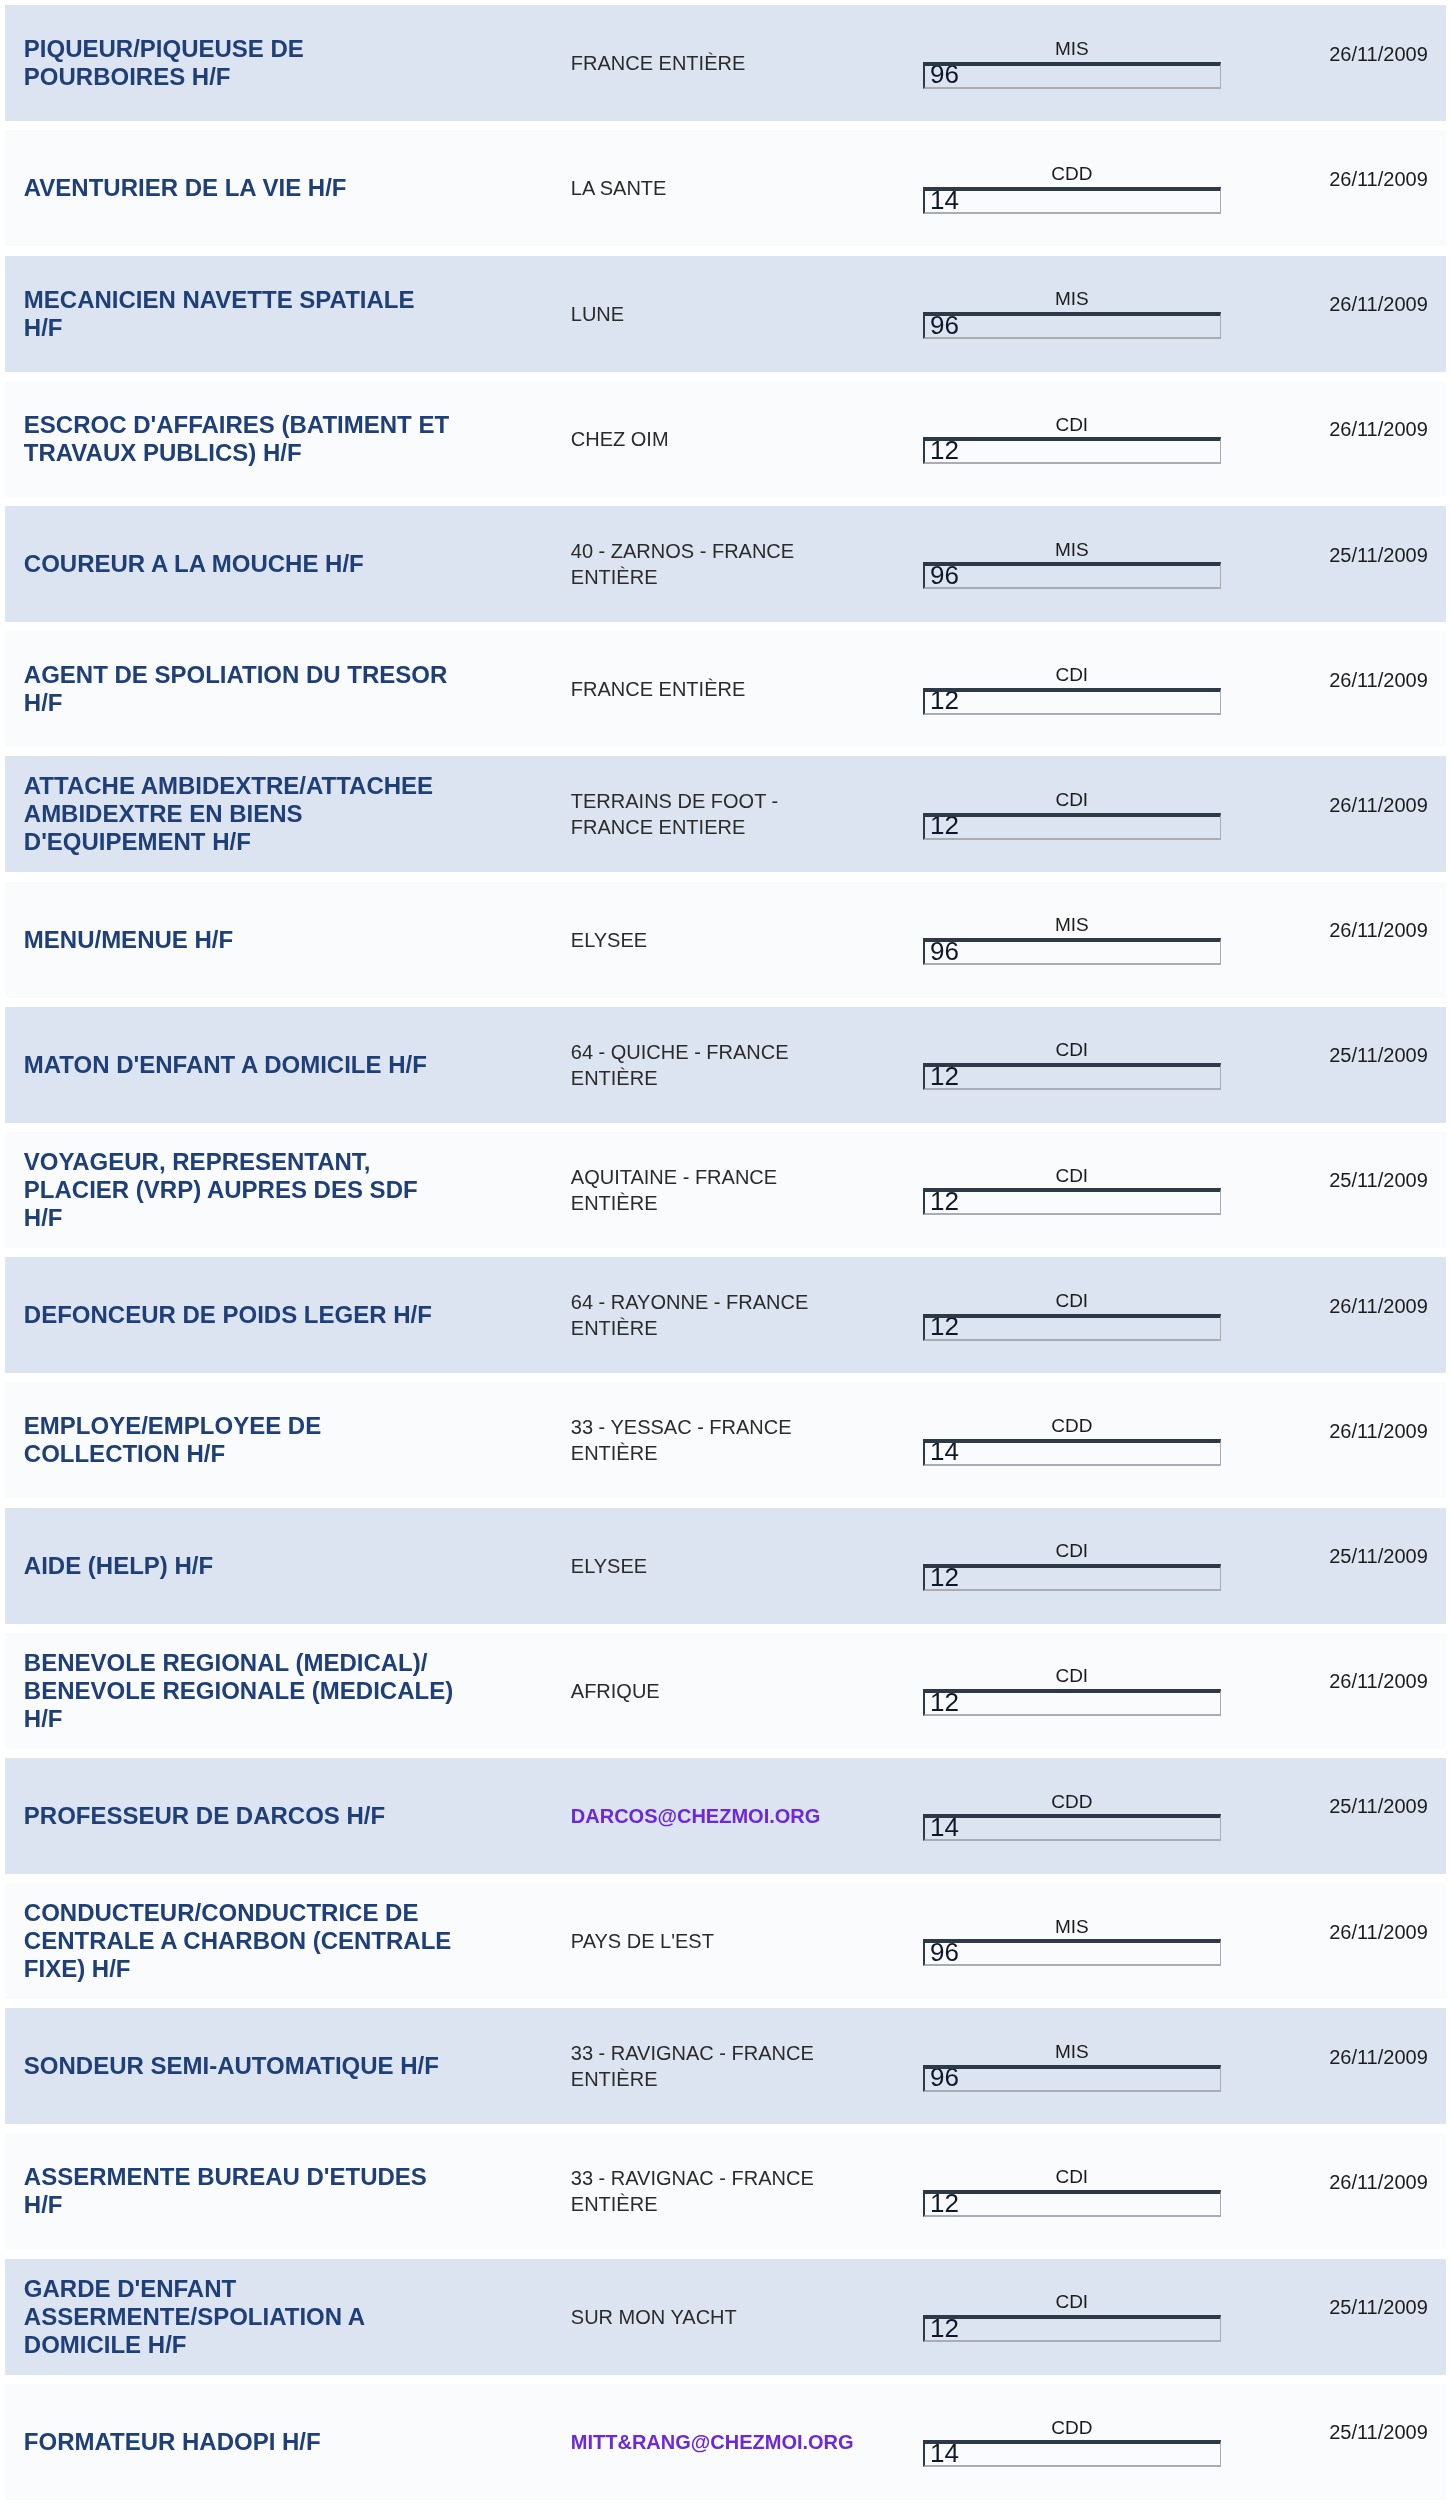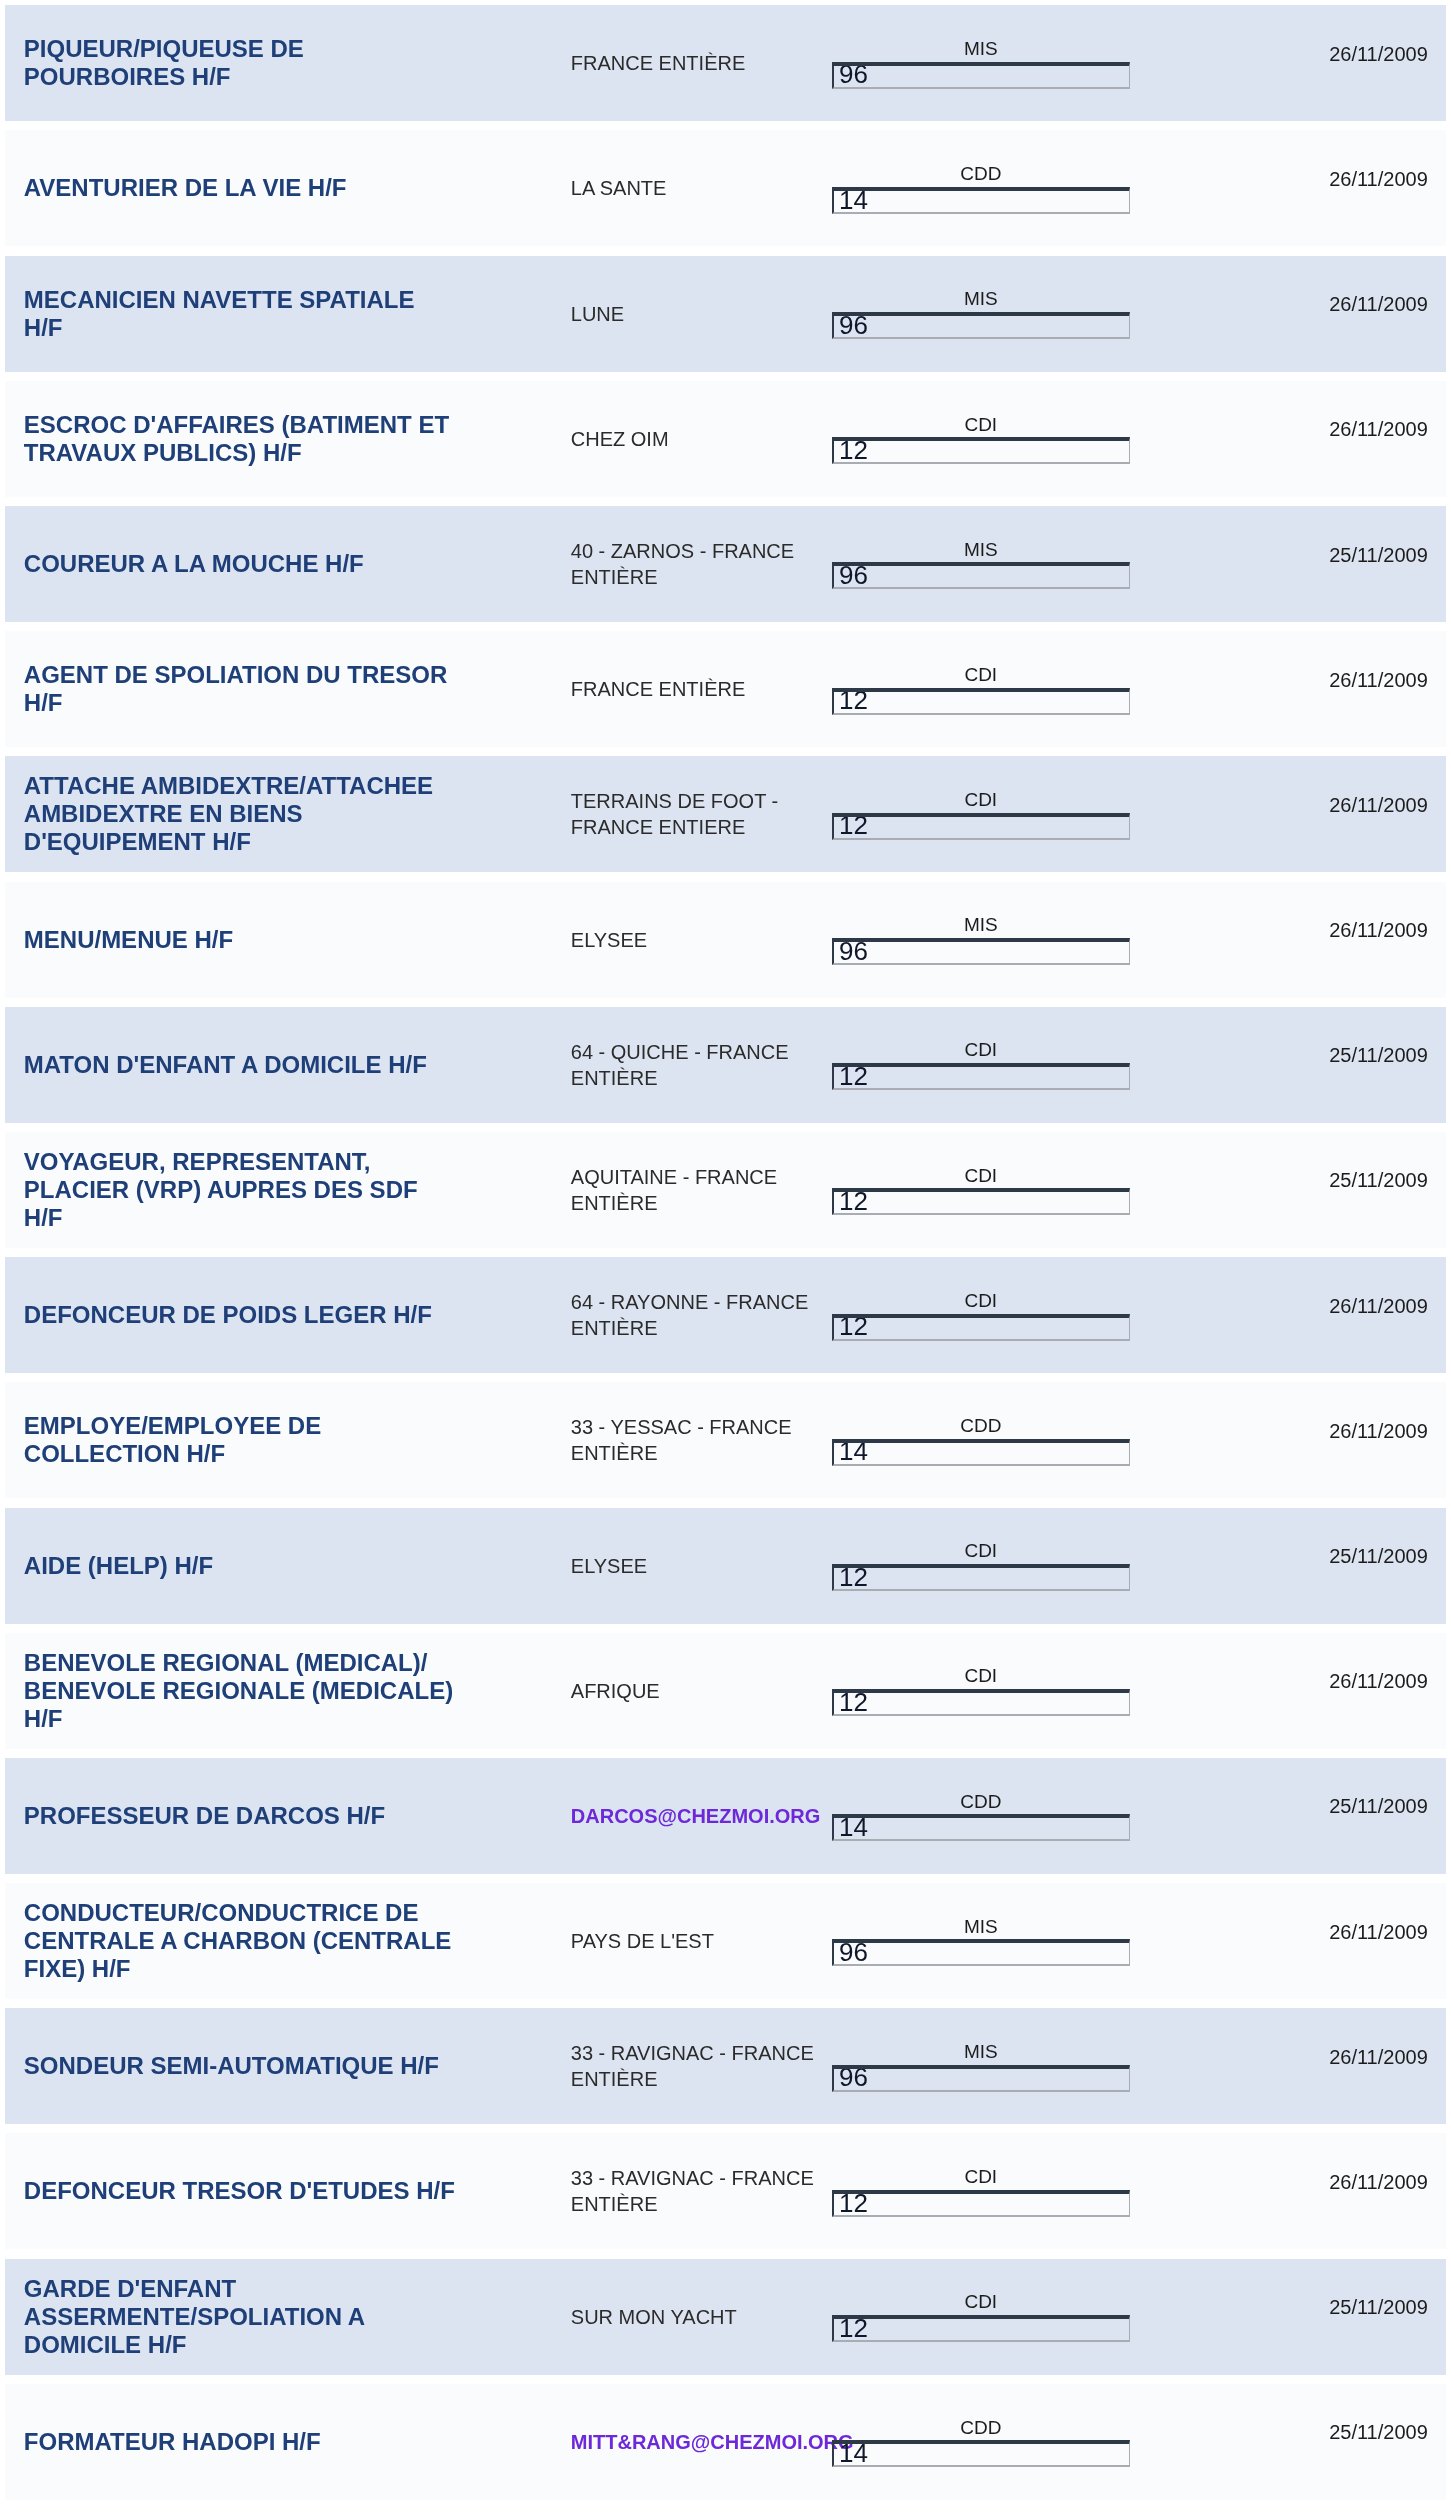--- a/index.html
+++ b/index.html
@@ -46,20 +46,21 @@
     color: #2b2b2b;
   }
   .col-loc.loc-link {
     color: #6d28d9;
     font-weight: bold;
     cursor: pointer;
   }
   .col-contract {
     width: 298px;
     flex: 0 0 298px;
+    margin-left: 91px;
     display: flex;
     flex-direction: column;
   }
   .contract-label {
     text-align: center;
     font-size: 19px;
     line-height: 22.4px;
     color: #1c1c1c;
     margin-bottom: 1.3px;
   }
@@ -256,21 +257,21 @@
     <div class="col-title">SONDEUR SEMI-AUTOMATIQUE H/F</div>
     <div class="col-loc">33 - RAVIGNAC - FRANCE ENTIÈRE</div>
     <div class="col-contract">
       <div class="contract-label">MIS</div>
       <input class="num-input" type="text" value="96" style="">
     </div>
     <div class="col-date">26/11/2009</div>
   </div>
 
   <div class="row white">
-    <div class="col-title">DEFONCEUR TRESOR D'ETUDES H/F</div>
+    <div class="col-title">ASSERMENTE BUREAU D'ETUDES H/F</div>
     <div class="col-loc">33 - RAVIGNAC - FRANCE ENTIÈRE</div>
     <div class="col-contract">
       <div class="contract-label">CDI</div>
       <input class="num-input" type="text" value="12" style="">
     </div>
     <div class="col-date">26/11/2009</div>
   </div>
 
   <div class="row blue">
     <div class="col-title">GARDE D'ENFANT ASSERMENTE/SPOLIATION A DOMICILE H/F</div>

